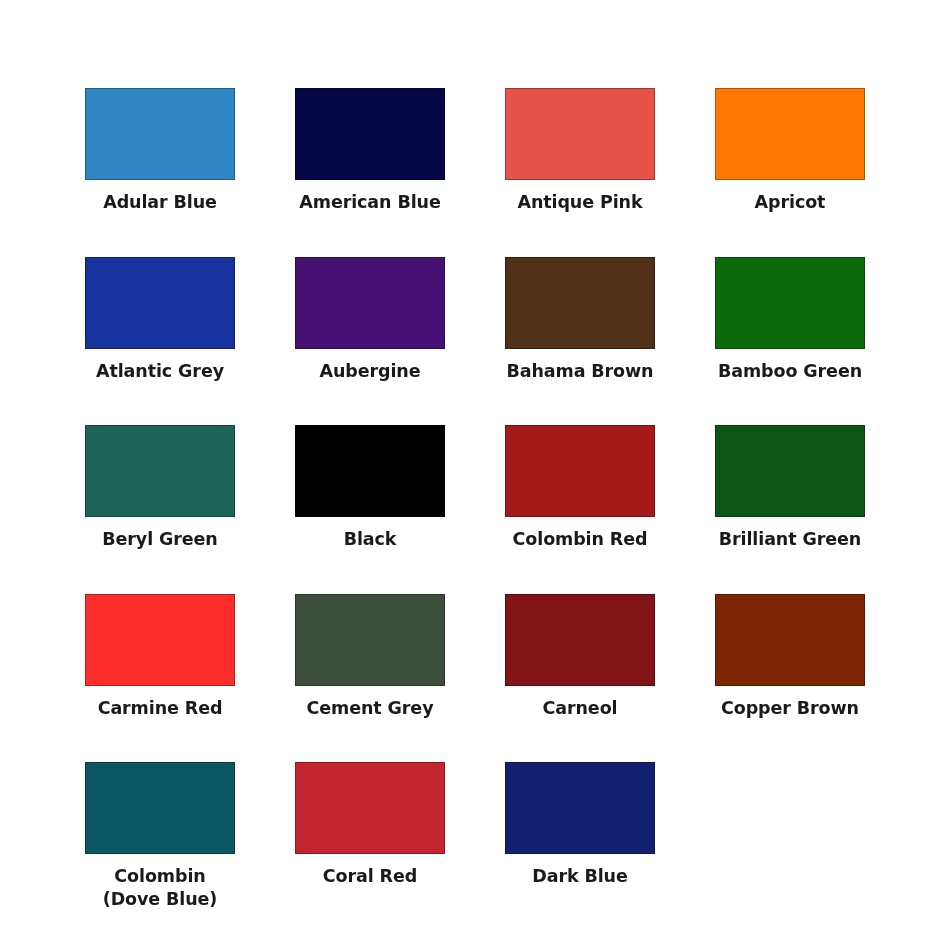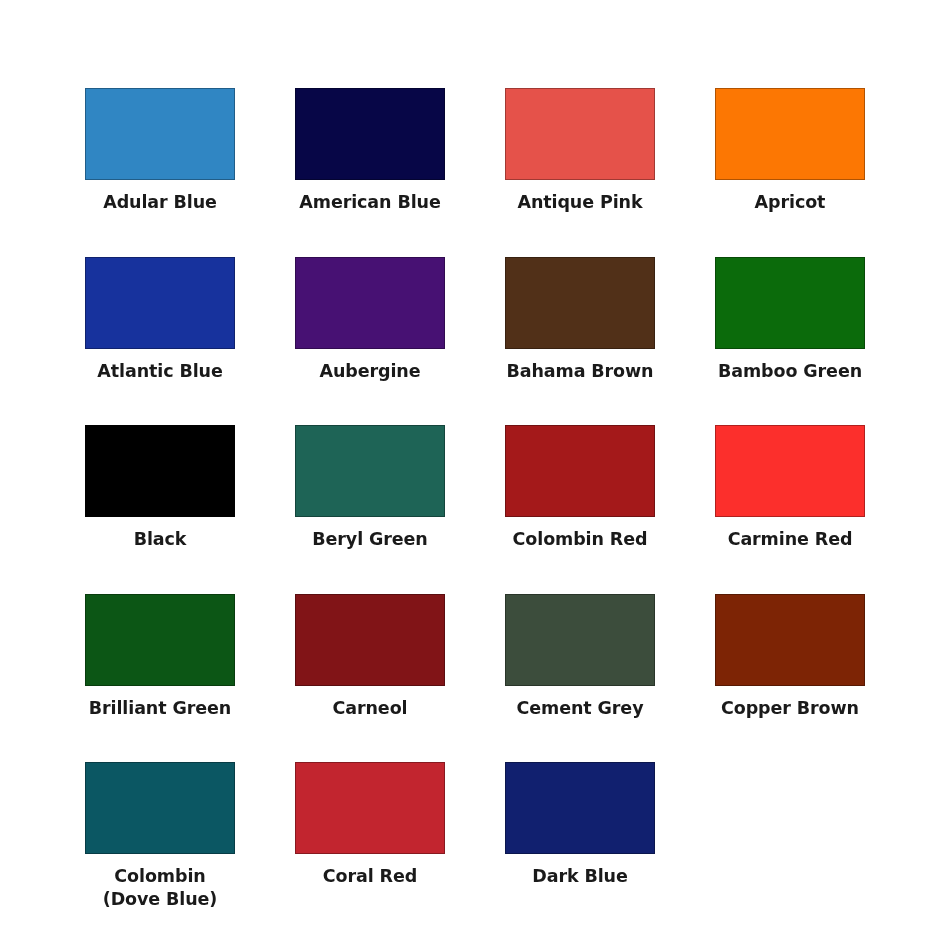--- a/index.html
+++ b/index.html
@@ -62,61 +62,61 @@
     <div class="swatch-cell">
       <div class="swatch-chip" style="background-color: rgb(229, 82, 74);"></div>
       <div class="swatch-label">Antique Pink</div>
     </div>
     <div class="swatch-cell">
       <div class="swatch-chip" style="background-color: rgb(252, 119, 3);"></div>
       <div class="swatch-label">Apricot</div>
     </div>
     <div class="swatch-cell">
       <div class="swatch-chip" style="background-color: rgb(23, 50, 157);"></div>
-      <div class="swatch-label">Atlantic Blue</div>
+      <div class="swatch-label">Atlantic Grey</div>
     </div>
     <div class="swatch-cell">
       <div class="swatch-chip" style="background-color: rgb(71, 17, 115);"></div>
       <div class="swatch-label">Aubergine</div>
     </div>
     <div class="swatch-cell">
       <div class="swatch-chip" style="background-color: rgb(81, 48, 24);"></div>
       <div class="swatch-label">Bahama Brown</div>
     </div>
     <div class="swatch-cell">
       <div class="swatch-chip" style="background-color: rgb(11, 107, 11);"></div>
       <div class="swatch-label">Bamboo Green</div>
     </div>
     <div class="swatch-cell">
+      <div class="swatch-chip" style="background-color: rgb(30, 100, 86);"></div>
+      <div class="swatch-label">Beryl Green</div>
+    </div>
+    <div class="swatch-cell">
       <div class="swatch-chip" style="background-color: rgb(0, 0, 0);"></div>
       <div class="swatch-label">Black</div>
-    </div>
-    <div class="swatch-cell">
-      <div class="swatch-chip" style="background-color: rgb(30, 100, 86);"></div>
-      <div class="swatch-label">Beryl Green</div>
     </div>
     <div class="swatch-cell">
       <div class="swatch-chip" style="background-color: rgb(164, 25, 26);"></div>
       <div class="swatch-label">Colombin Red</div>
     </div>
     <div class="swatch-cell">
+      <div class="swatch-chip" style="background-color: rgb(12, 86, 21);"></div>
+      <div class="swatch-label">Brilliant Green</div>
+    </div>
+    <div class="swatch-cell">
       <div class="swatch-chip" style="background-color: rgb(252, 47, 44);"></div>
       <div class="swatch-label">Carmine Red</div>
     </div>
     <div class="swatch-cell">
-      <div class="swatch-chip" style="background-color: rgb(12, 86, 21);"></div>
-      <div class="swatch-label">Brilliant Green</div>
+      <div class="swatch-chip" style="background-color: rgb(60, 77, 60);"></div>
+      <div class="swatch-label">Cement Grey</div>
     </div>
     <div class="swatch-cell">
       <div class="swatch-chip" style="background-color: rgb(129, 20, 23);"></div>
       <div class="swatch-label">Carneol</div>
-    </div>
-    <div class="swatch-cell">
-      <div class="swatch-chip" style="background-color: rgb(60, 77, 60);"></div>
-      <div class="swatch-label">Cement Grey</div>
     </div>
     <div class="swatch-cell">
       <div class="swatch-chip" style="background-color: rgb(125, 36, 5);"></div>
       <div class="swatch-label">Copper Brown</div>
     </div>
     <div class="swatch-cell">
       <div class="swatch-chip" style="background-color: rgb(11, 87, 99);"></div>
       <div class="swatch-label">Colombin
 (Dove Blue)</div>
     </div>

